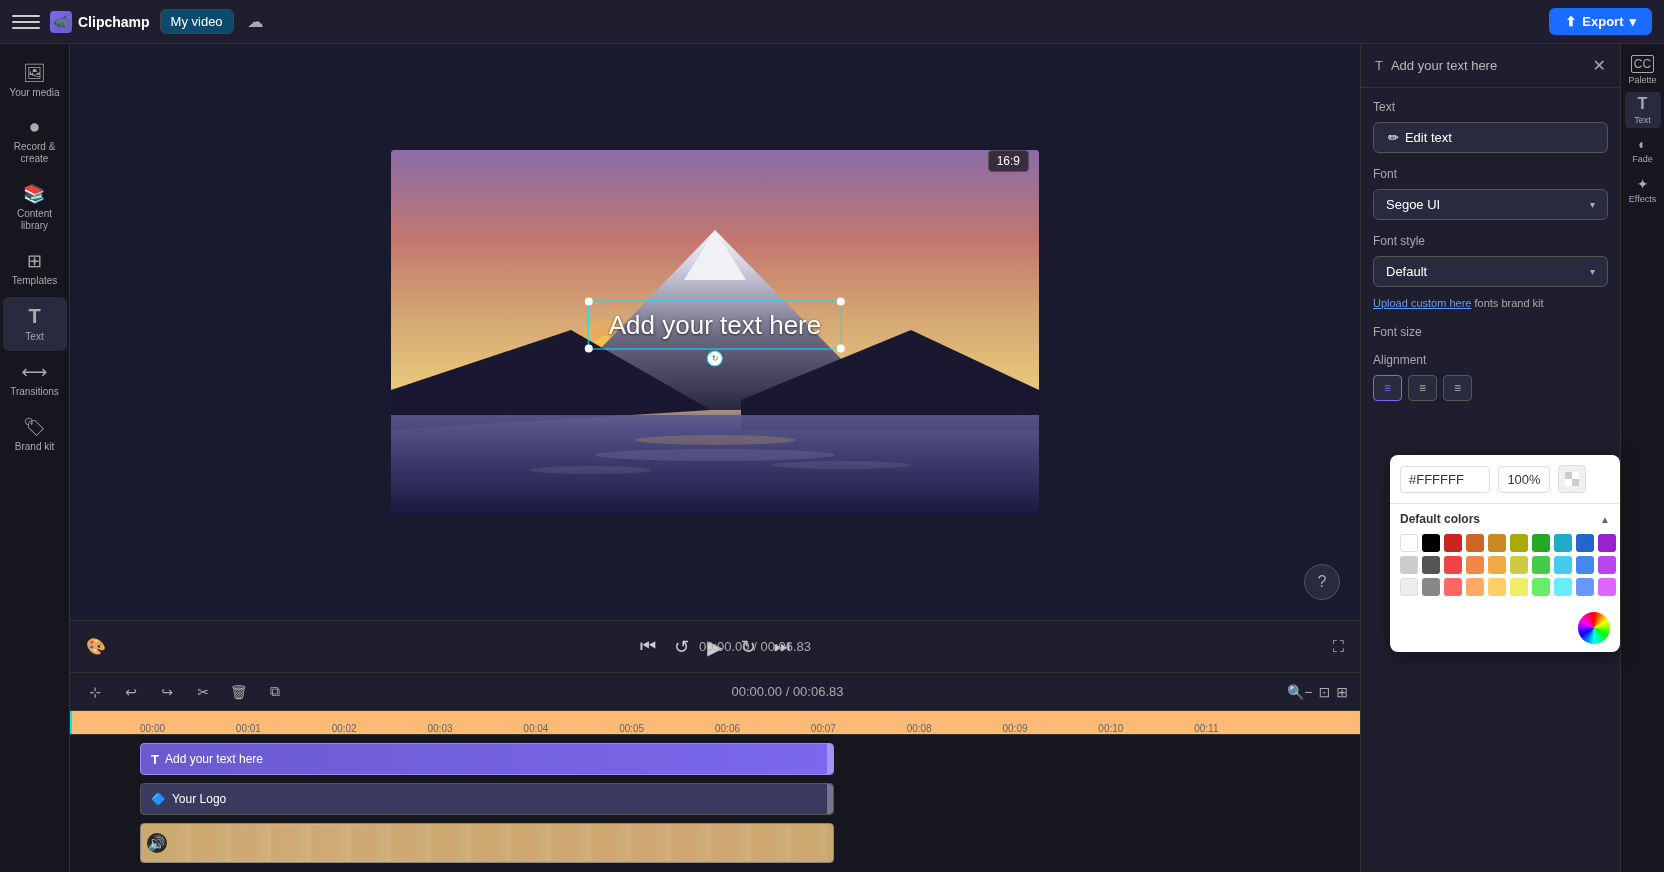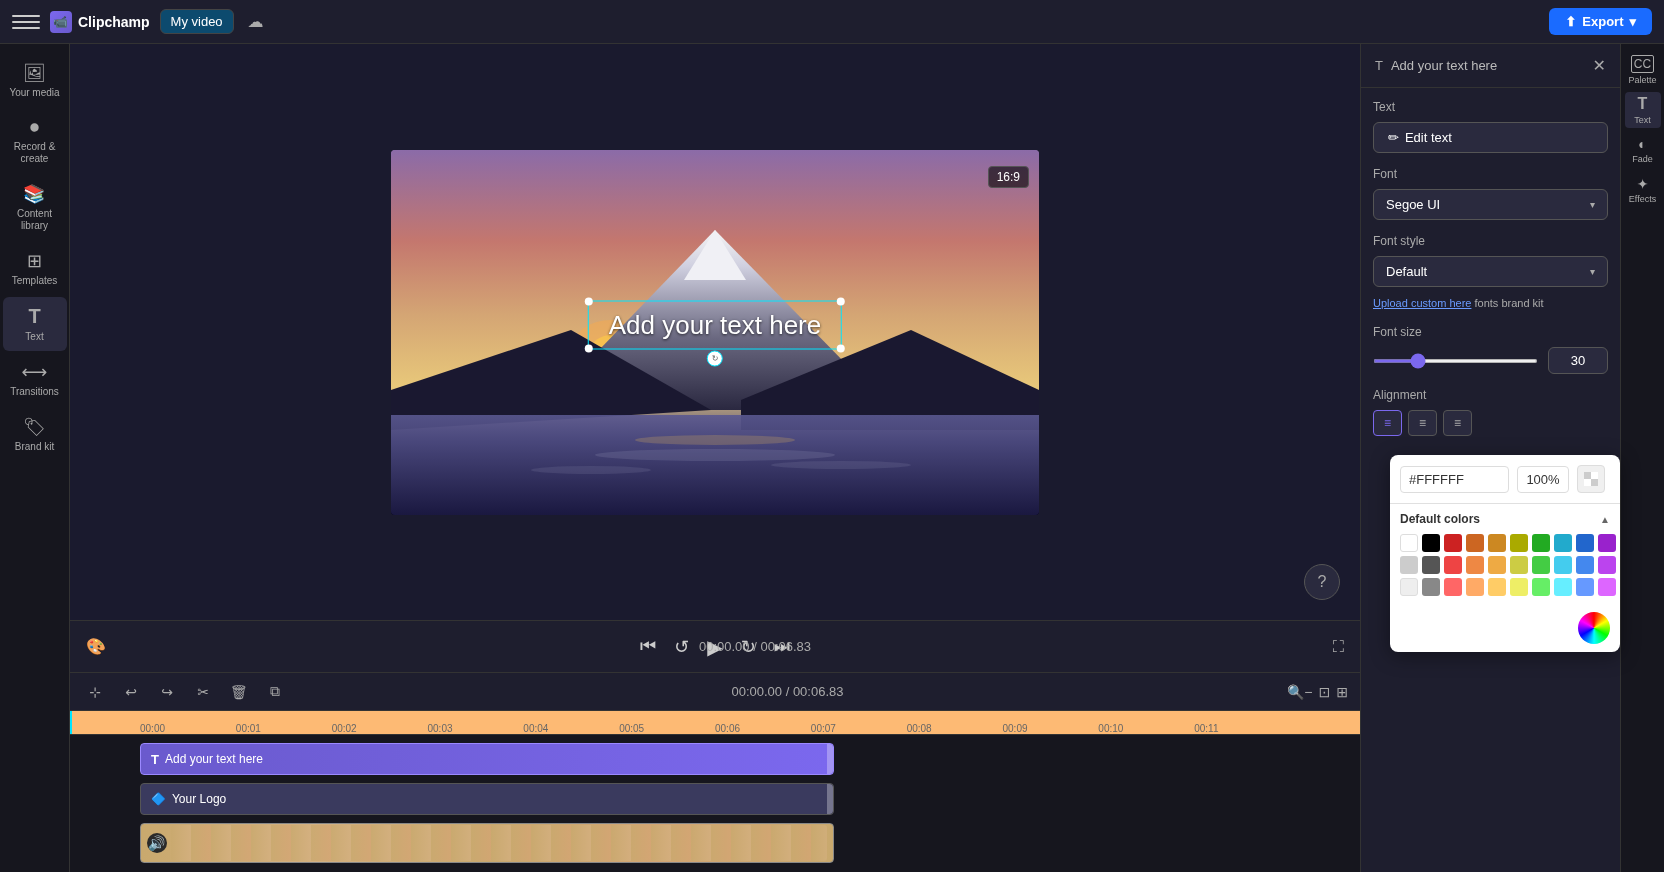--- a/index.html
+++ b/index.html
@@ -36,21 +36,21 @@
     .preview-video { width: 648px; height: 365px; background: linear-gradient(180deg, #8b6ba8 0%, #c4956e 30%, #d4a574 50%, #1a1a4e 80%, #0a0a2a 100%); position: relative; display: flex; align-items: center; justify-content: center; }
     .mountain-svg { position: absolute; bottom: 0; width: 100%; }
     .text-overlay-box { position: absolute; top: 48%; left: 50%; transform: translate(-50%, -50%); border: 1.5px solid #00e5ff; padding: 8px 20px; cursor: move; display: flex; align-items: center; justify-content: center; }
     .text-overlay-handle { width: 8px; height: 8px; background: #fff; border-radius: 50%; position: absolute; }
     .text-overlay-handle.tl { top: -4px; left: -4px; }
     .text-overlay-handle.tr { top: -4px; right: -4px; }
     .text-overlay-handle.bl { bottom: -4px; left: -4px; }
     .text-overlay-handle.br { bottom: -4px; right: -4px; }
     .text-overlay-handle.bc { bottom: -18px; left: 50%; transform: translateX(-50%); background: #fff; border-radius: 50%; border: 1.5px solid #00e5ff; width: 16px; height: 16px; display: flex; align-items: center; justify-content: center; font-size: 8px; color: #666; }
     .text-overlay-text { font-size: 26px; font-weight: 400; color: #fff; white-space: nowrap; text-shadow: 0 1px 3px rgba(0,0,0,0.7); }
-    .aspect-ratio-badge { position: absolute; top: 16px; right: 10px; background: rgba(0,0,0,0.6); border: 1px solid #555; border-radius: 4px; padding: 3px 8px; font-size: 12px; color: #fff; }
+    .aspect-ratio-badge { position: absolute; top: 0; right: 10px; background: rgba(0,0,0,0.6); border: 1px solid #555; border-radius: 4px; padding: 3px 8px; font-size: 12px; color: #fff; }
     .help-btn { position: absolute; bottom: 20px; right: 20px; width: 36px; height: 36px; background: #2a2a3e; border: 1px solid #555; border-radius: 50%; display: flex; align-items: center; justify-content: center; font-size: 16px; color: #aaa; cursor: pointer; }
 
     
     .playback-controls { height: 52px; background: #1e1e2e; border-top: 1px solid #333; display: flex; align-items: center; justify-content: center; gap: 18px; position: relative; }
     .ctrl-btn { background: none; border: none; color: #ccc; font-size: 18px; cursor: pointer; display: flex; align-items: center; justify-content: center; }
     .ctrl-btn.play { font-size: 20px; }
     .time-display { position: absolute; left: 50%; transform: translateX(-50%) translateX(40px); font-size: 13px; color: #aaa; }
     .fullscreen-btn { position: absolute; right: 16px; background: none; border: none; color: #aaa; font-size: 16px; cursor: pointer; }
     .sticker-btn { position: absolute; left: 16px; background: none; border: none; color: #aaa; font-size: 16px; cursor: pointer; }
 
@@ -90,21 +90,21 @@
     .font-size-row { display: flex; align-items: center; gap: 10px; }
     .font-size-input { background: #2a2a3e; border: 1px solid #555; border-radius: 6px; padding: 5px 8px; font-size: 13px; color: #fff; width: 60px; text-align: center; }
     .font-size-slider { flex: 1; accent-color: #7b68ee; height: 4px; }
     .alignment-row { display: flex; gap: 6px; }
     .align-btn { background: #2a2a3e; border: 1px solid #555; border-radius: 4px; padding: 5px 10px; font-size: 12px; color: #aaa; cursor: pointer; }
     .align-btn.active { border-color: #7b68ee; color: #7b68ee; }
 
     
     .color-picker-panel { position: absolute; right: 260px; top: 44px; width: 230px; background: #fff; border-radius: 8px; box-shadow: 0 4px 20px rgba(0,0,0,0.4); z-index: 100; overflow: hidden; }
     .color-picker-top { padding: 10px; border-bottom: 1px solid #e0e0e0; display: flex; align-items: center; gap: 8px; }
-    .color-hex-input { border: 1px solid #ddd; border-radius: 4px; padding: 5px 8px; font-size: 13px; color: #333; width: 109px; }
+    .color-hex-input { border: 1px solid #ddd; border-radius: 4px; padding: 5px 8px; font-size: 13px; color: #333; width: 90px; }
     .color-opacity-input { border: 1px solid #ddd; border-radius: 4px; padding: 5px 8px; font-size: 13px; color: #333; width: 52px; text-align: center; }
     .color-eyedropper { width: 28px; height: 28px; background: #f0f0f0; border: 1px solid #ddd; border-radius: 4px; display: flex; align-items: center; justify-content: center; cursor: pointer; font-size: 14px; }
     .brand-kit-section { padding: 10px; border: 2px solid #ff6b6b; border-radius: 6px; margin: 8px; }
     .brand-kit-title { font-size: 12px; font-weight: 600; color: #333; margin-bottom: 6px; }
     .palette-label { font-size: 11px; color: #666; margin-bottom: 6px; }
     .palette-colors { display: flex; gap: 6px; flex-wrap: wrap; }
     .palette-color { width: 26px; height: 26px; border-radius: 50%; cursor: pointer; border: 2px solid transparent; }
     .palette-color.selected { border-color: #333; }
     .default-colors-section { padding: 8px 10px; }
     .default-colors-title { font-size: 12px; font-weight: 600; color: #333; margin-bottom: 8px; display: flex; align-items: center; justify-content: space-between; }
@@ -353,24 +353,20 @@
         <div style="margin-top:6px;">
           <span class="upload-fonts-link">
             <span>Upload custom here</span>
           </span>
           <span style="font-size:11px;color:#aaa;">fonts brand kit</span>
         </div>
       </div>
 
       <div class="panel-section">
         <div class="panel-label">Font size</div>
-        <div class="font-size-row">
-          <input type="range" class="font-size-slider" min="8" max="96" value="30" style="flex: 1 1 0%;">
-          <div class="font-size-input">30</div>
-        </div>
       </div>
 
       <div class="panel-section">
         <div class="panel-label">Alignment</div>
         <div class="alignment-row">
           <button class="align-btn active">≡</button>
           <button class="align-btn">≡</button>
           <button class="align-btn">≡</button>
         </div>
       </div>

